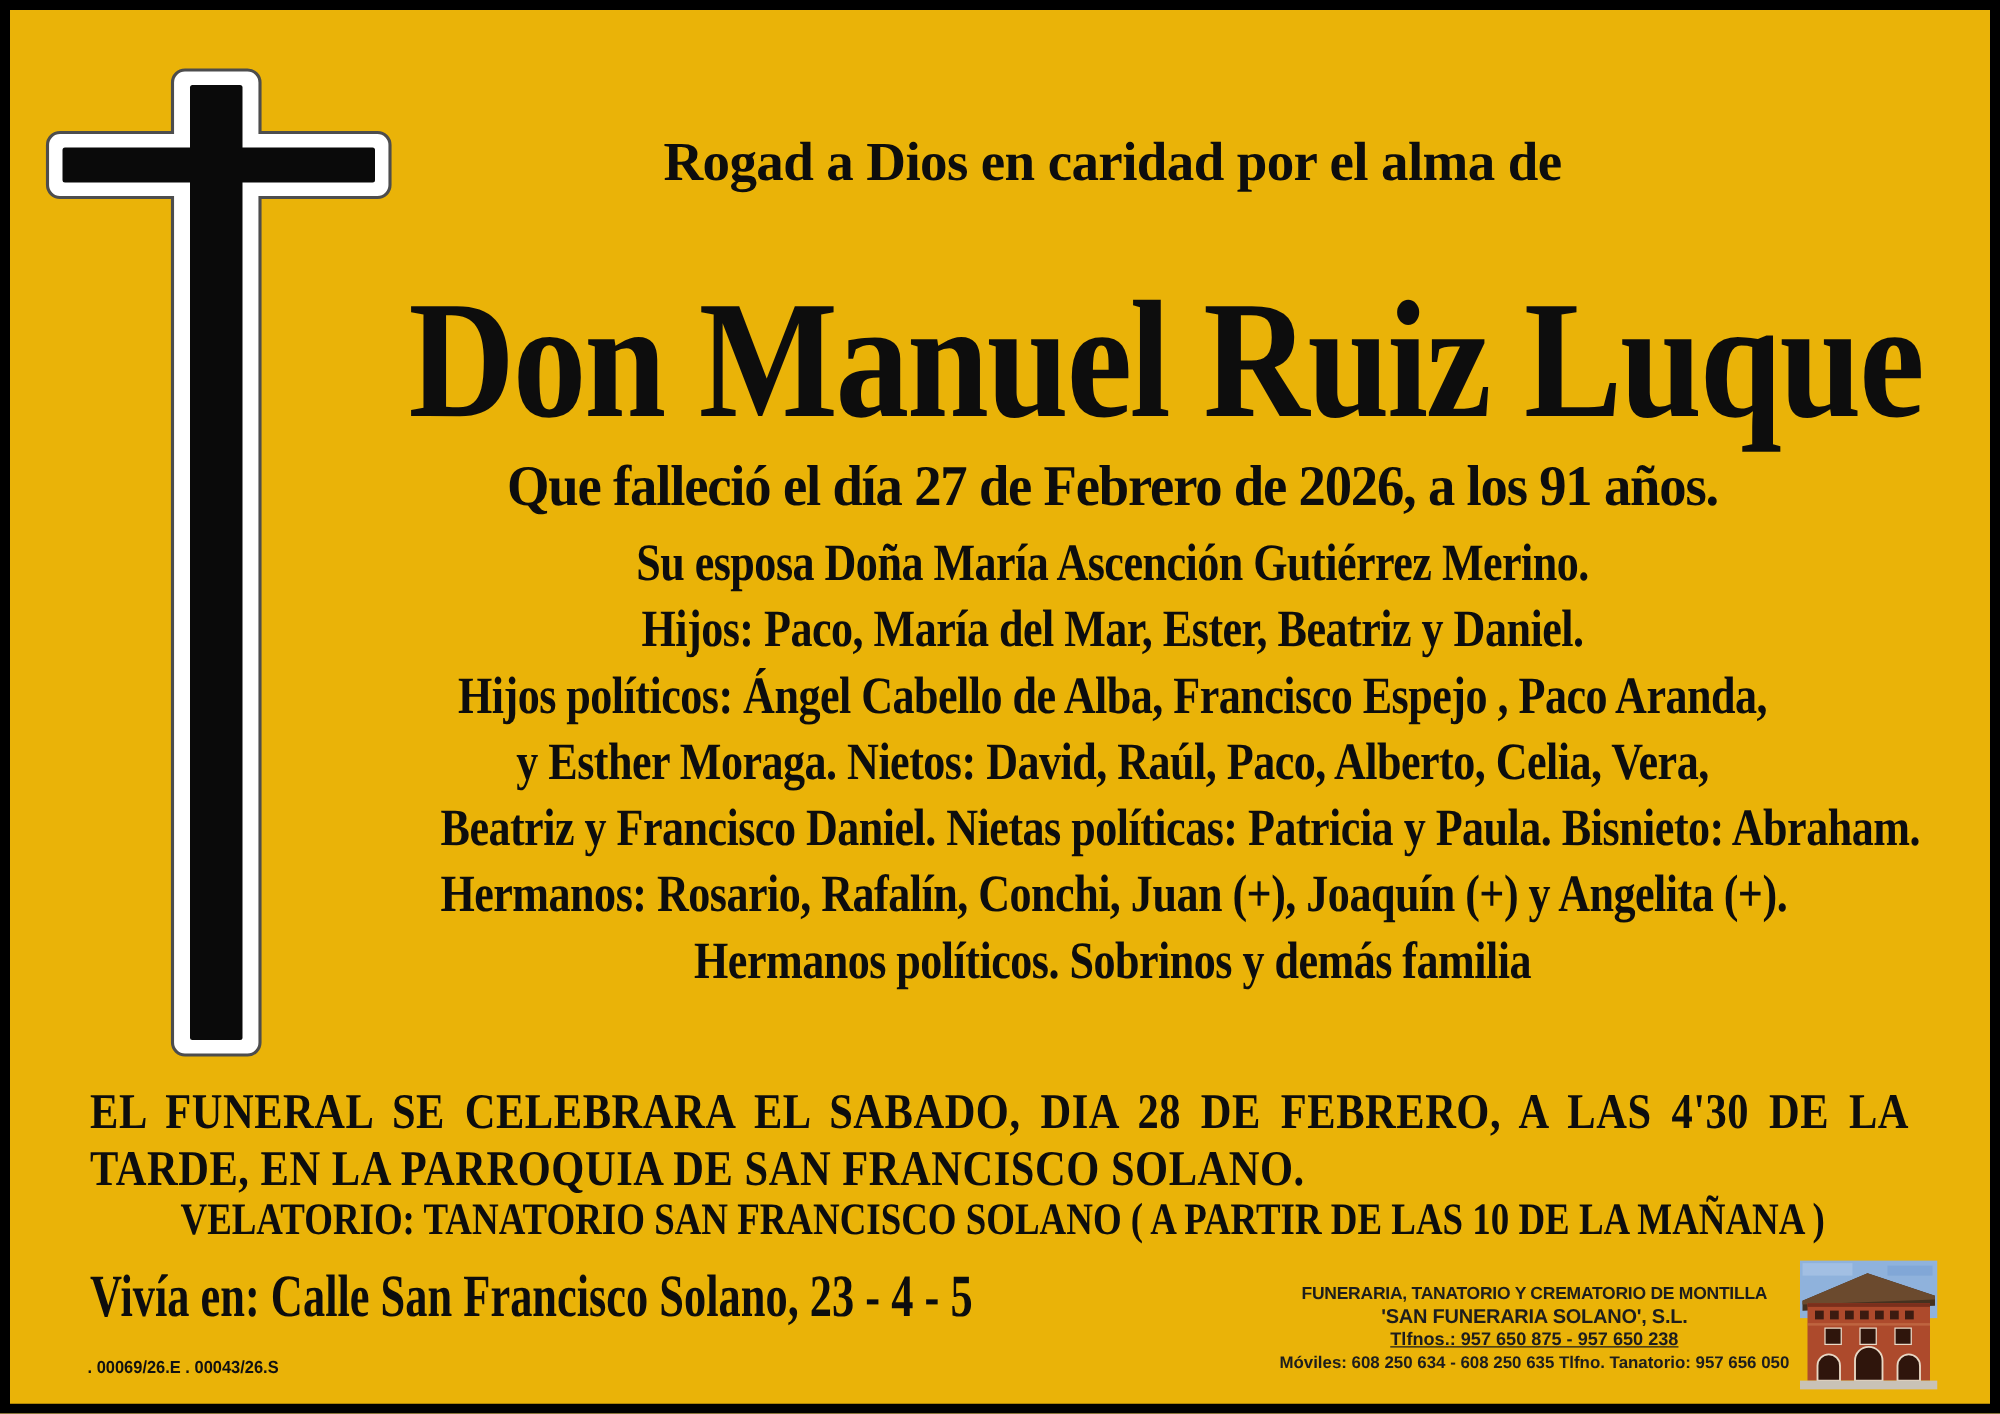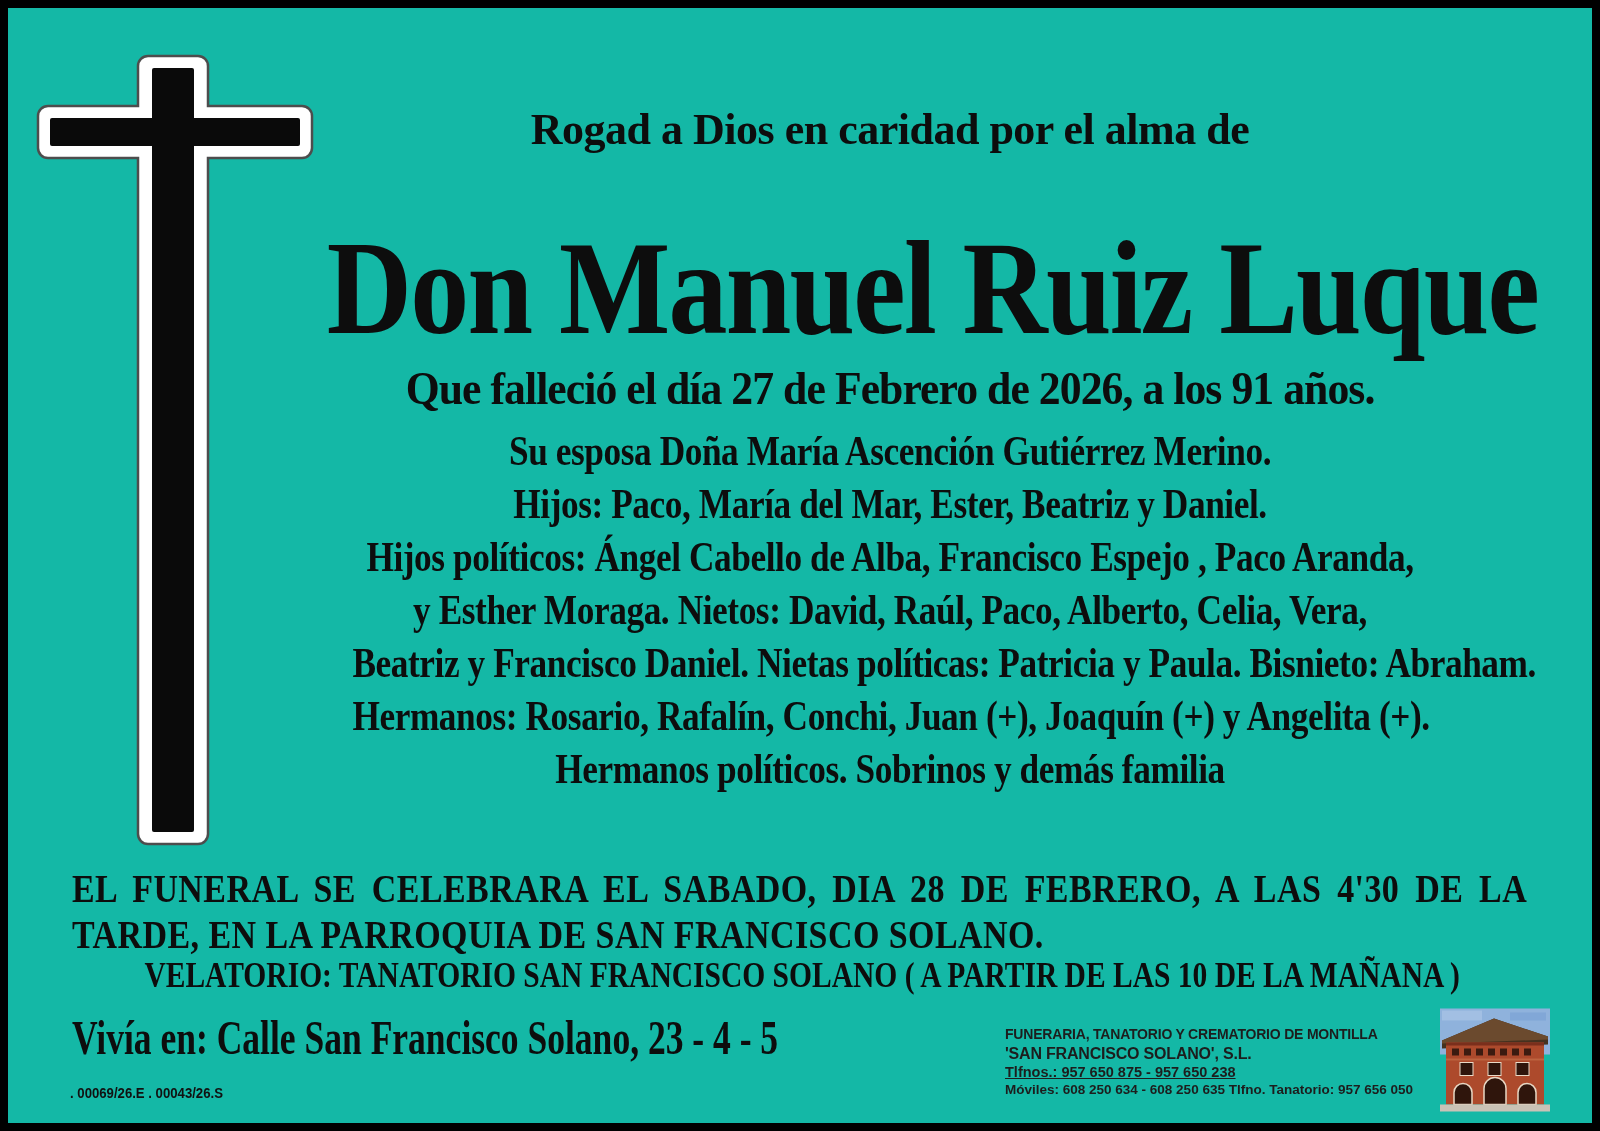--- a/index.html
+++ b/index.html
@@ -1,19 +1,19 @@
 <!DOCTYPE html>
 <html><head>
 <meta charset="utf-8">
 <style>
   html,body{margin:0;padding:0;background:#e8e8e8;}
   .page{
     position:relative;
     width:1600px;height:1131px;
-    background:#14b8a6;
+    background:#eab308;
     overflow:hidden;
     font-family:"Liberation Serif", serif;
     color:#0d0d0d;
   }
   .frame{
     position:absolute;inset:0;
     border:8px solid #000;
     pointer-events:none;
     z-index:50;
   }
@@ -77,21 +77,21 @@
   }
   
   .address{
     position:absolute;left:72px;top:1012px;
     font-size:48px;font-weight:bold;line-height:1.1;
     transform:scaleX(0.74);transform-origin:top left;
     white-space:nowrap;
   }
   .fh-text{
     position:absolute;left:1005px;top:1026px;width:445px;
-    text-align:left;color:#1d1d1d;
+    text-align:center;color:#1d1d1d;
     font-family:"Liberation Sans", sans-serif;font-weight:bold;
   }
   .fh-l1{font-size:14px;line-height:17px;letter-spacing:-0.2px;white-space:nowrap;}
   .fh-l2{font-size:16px;line-height:21px;letter-spacing:-0.2px;white-space:nowrap;}
   .fh-l3{font-size:14.5px;line-height:17px;white-space:nowrap;text-decoration:underline;}
   .fh-l4{font-size:13.5px;line-height:17px;white-space:nowrap;}
   .fh-building{position:absolute;left:1440px;top:1008px;width:110px;height:104px;}
   .refcode{
     position:absolute;left:70px;top:1085px;
     font-family:"Liberation Sans", sans-serif;
@@ -136,21 +136,21 @@
   </div>
 
   <div class="wake">
     <span>VELATORIO: TANATORIO SAN FRANCISCO SOLANO ( A PARTIR DE LAS 10 DE LA MAÑANA )</span>
   </div>
 
   <div class="address">Vivía en: Calle San Francisco Solano, 23 - 4 - 5</div>
 
   <div class="fh-text">
     <div class="fh-l1">FUNERARIA, TANATORIO Y CREMATORIO DE MONTILLA</div>
-    <div class="fh-l2">'SAN FRANCISCO SOLANO', S.L.</div>
+    <div class="fh-l2">'SAN FUNERARIA SOLANO', S.L.</div>
     <div class="fh-l3">Tlfnos.: 957 650 875 - 957 650 238</div>
     <div class="fh-l4">Móviles: 608 250 634 - 608 250 635 Tlfno. Tanatorio: 957 656 050</div>
   </div>
 
   <div class="fh-building">
     <svg width="110" height="104" viewBox="0 0 110 103" xmlns="http://www.w3.org/2000/svg">
       <rect x="0" y="0" width="110" height="46" fill="#8fb2dc"></rect>
       <rect x="2" y="2" width="40" height="10" fill="#a9c4e6" opacity="0.7"></rect>
       <rect x="70" y="4" width="36" height="8" fill="#7aa3d4" opacity="0.7"></rect>
       <polygon points="2,32 54,10 108,28 108,36 2,40" fill="#45311f"></polygon>

